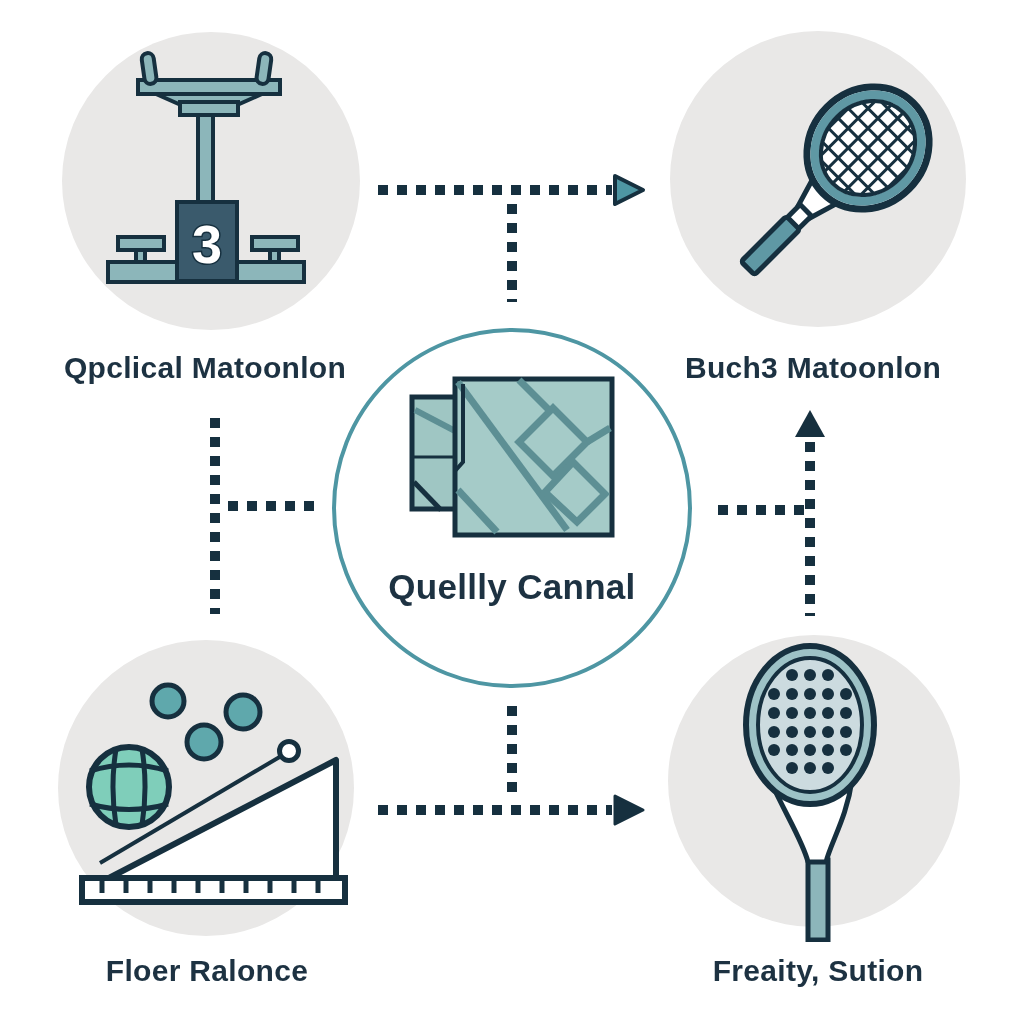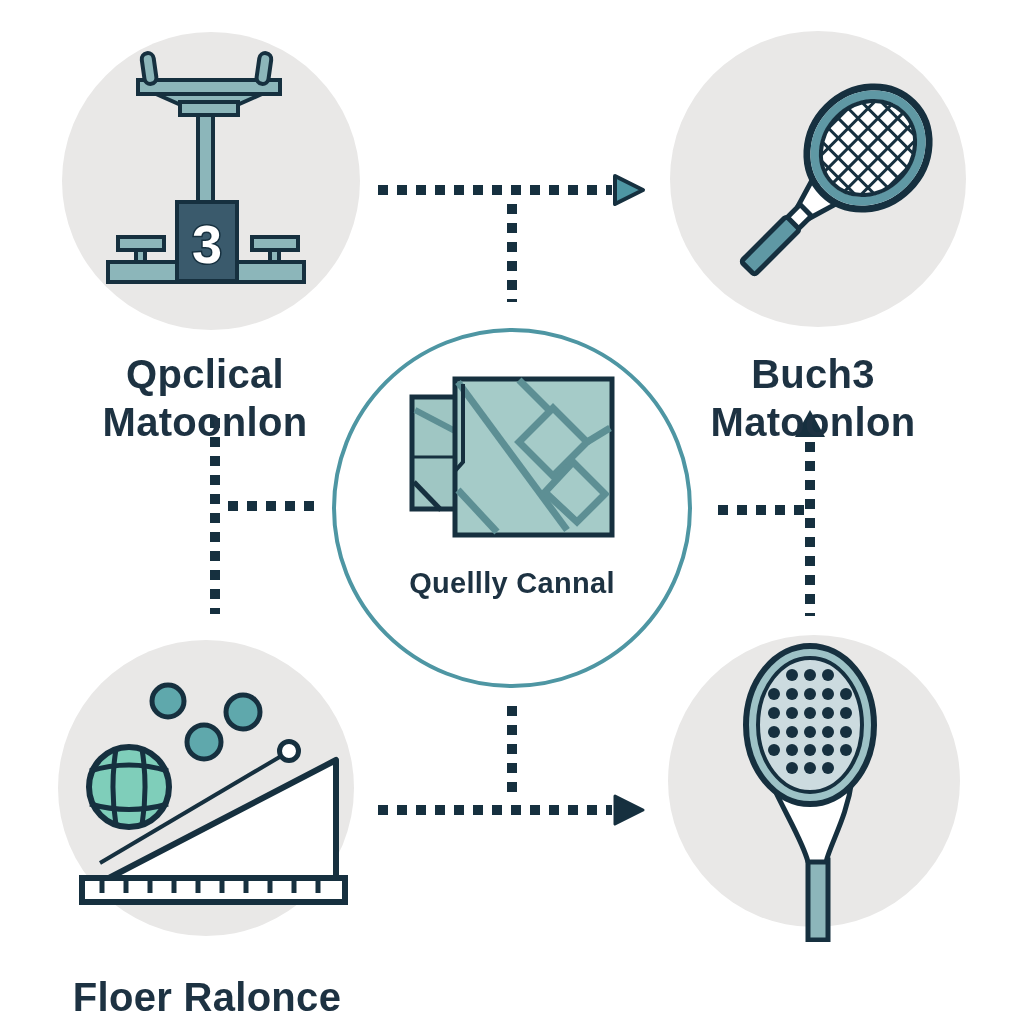--- a/index.html
+++ b/index.html
@@ -9,25 +9,25 @@
   }
   .node-circle{
     position:absolute;border-radius:50%;background:#e9e8e7;
   }
   .center-circle{
     position:absolute;border-radius:50%;background:#ffffff;border:4px solid #4e96a3;
     box-sizing:border-box;
   }
   .icon-svg{position:absolute;}
   .node-label{
-    position:absolute;text-align:center;color:#1d3242;font-size:40px;font-weight:600;
+    position:absolute;text-align:center;color:#1d3242;font-size:30px;font-weight:600;
     letter-spacing:0.3px;line-height:1.2;
   }
   .center-label{
-    position:absolute;text-align:center;color:#1d3242;font-size:29px;font-weight:600;
+    position:absolute;text-align:center;color:#1d3242;font-size:35px;font-weight:600;
     letter-spacing:0.3px;line-height:1.2;
   }
   .dots-h{
     position:absolute;height:10px;
     background-image:repeating-linear-gradient(to right,#16303f 0 10px,transparent 10px 19px);
   }
   .dots-v{
     position:absolute;width:10px;
     background-image:repeating-linear-gradient(to bottom,#16303f 0 10px,transparent 10px 19px);
   }
@@ -215,19 +215,20 @@
   <div class="dots-h" style="left:718px;top:505px;width:88px;"></div>
 
   <div class="dots-v" style="left:507px;top:706px;height:94px;"></div>
   <div class="dots-h" style="left:378px;top:805px;width:234px;"></div>
   <svg class="arrow-svg" style="left:612px;top:792px;" width="34" height="36" viewBox="0 0 34 36">
     <polygon points="3,4 31,18 3,32" fill="#16303f" stroke="#16303f" stroke-width="3" stroke-linejoin="round"></polygon>
   </svg>
 
   <div class="node-label" style="left:35px;top:350px;width:340px;">Qpclical Matoonlon</div>
   <div class="node-label" style="left:643px;top:350px;width:340px;">Buch3 Matoonlon</div>
-  <div class="node-label" style="left:37px;top:953px;width:340px;margin-top:20px;">Floer Ralonce</div>
+  <div class="node-label" style="left:37px;top:953px;width:340px;">Floer Ralonce</div>
+  <div class="node-label" style="left:648px;top:953px;width:340px;">Freaity, Sution</div>
 
   <div class="center-label" style="left:330px;top:566px;width:364px;">
     <div>Quellly Cannal</div>
   </div>
 
 </div>
 
 </body></html>

